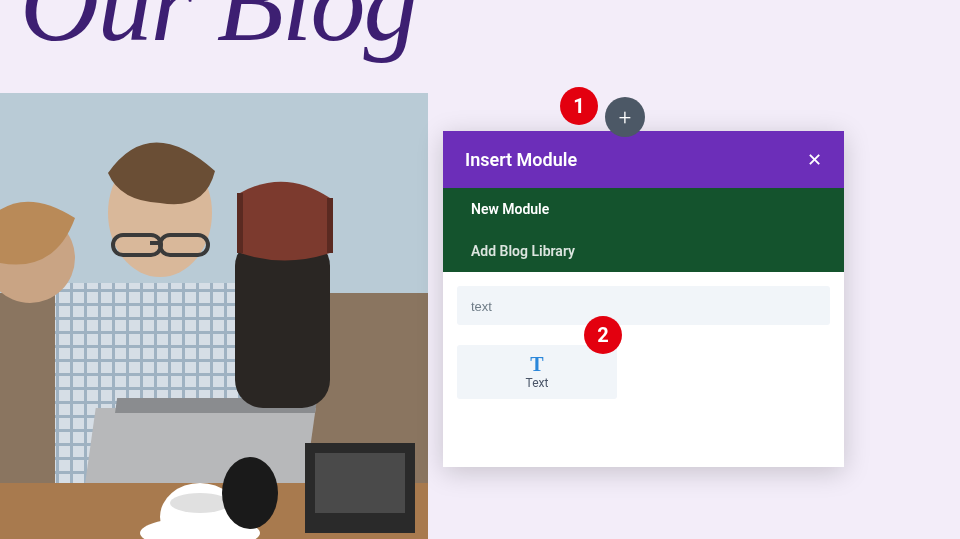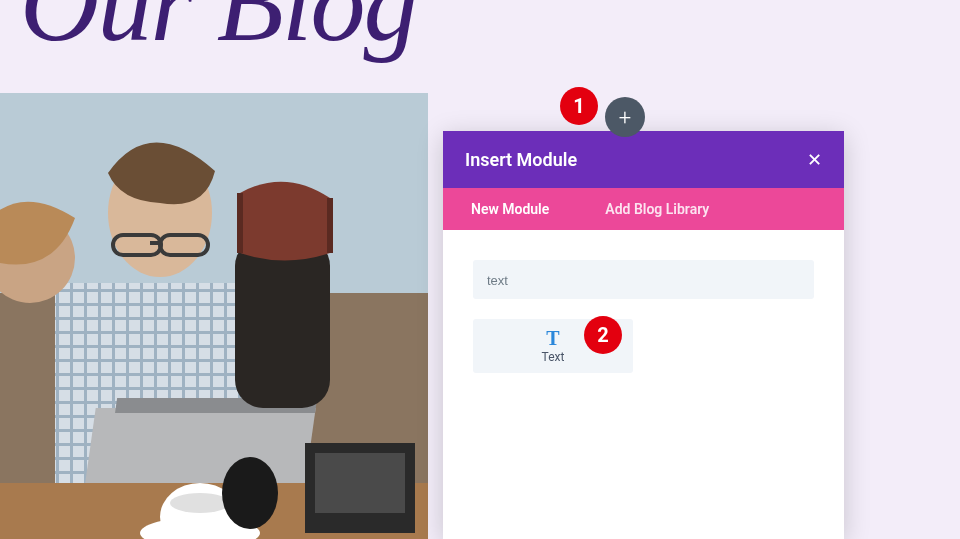--- a/index.html
+++ b/index.html
@@ -55,52 +55,53 @@
       height: 14px;
       background: #6c2eb9;
       transform: rotate(45deg);
       z-index: 4;
     }
     .modal {
       position: absolute;
       left: 443px;
       top: 131px;
       width: 401px;
-      height: 408px;
+      height: 336px;
       background: #fff;
       box-shadow: 0 5px 25px rgba(0,0,0,0.18);
       display: flex;
       flex-direction: column;
       z-index: 3;
     }
     .modal-header {
       background: #6c2eb9;
       color: #fff;
       height: 57px;
       display: flex;
       align-items: center;
       justify-content: space-between;
       padding: 0 22px;
     }
     .modal-title { font-size: 18px; font-weight: 600; }
     .close-btn { font-size: 18px; cursor: pointer; font-weight: 400; }
     .tabs {
-      background: #ec4899;
-      display: flex;
+      background: #14532d;
+      display: flex;
+      flex-direction: column;
     }
     .tab {
       padding: 13px 28px;
       color: rgba(255,255,255,0.85);
       font-size: 14px;
       font-weight: 600;
       cursor: pointer;
     }
     .tab.active { color: #fff; }
     .modal-body {
-      padding: 30px;
+      padding: 14px;
       flex: 1;
     }
     .search-wrap {
       background: #f1f5f9;
       border-radius: 3px;
       padding: 10px 14px;
     }
     .search-input {
       border: none;
       background: transparent;

